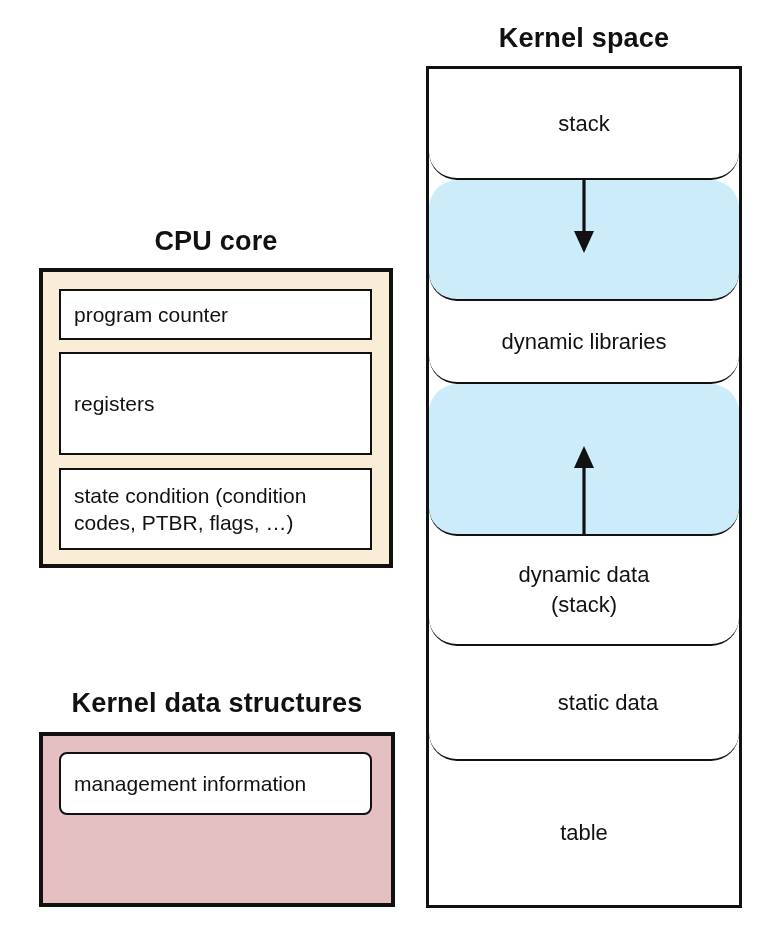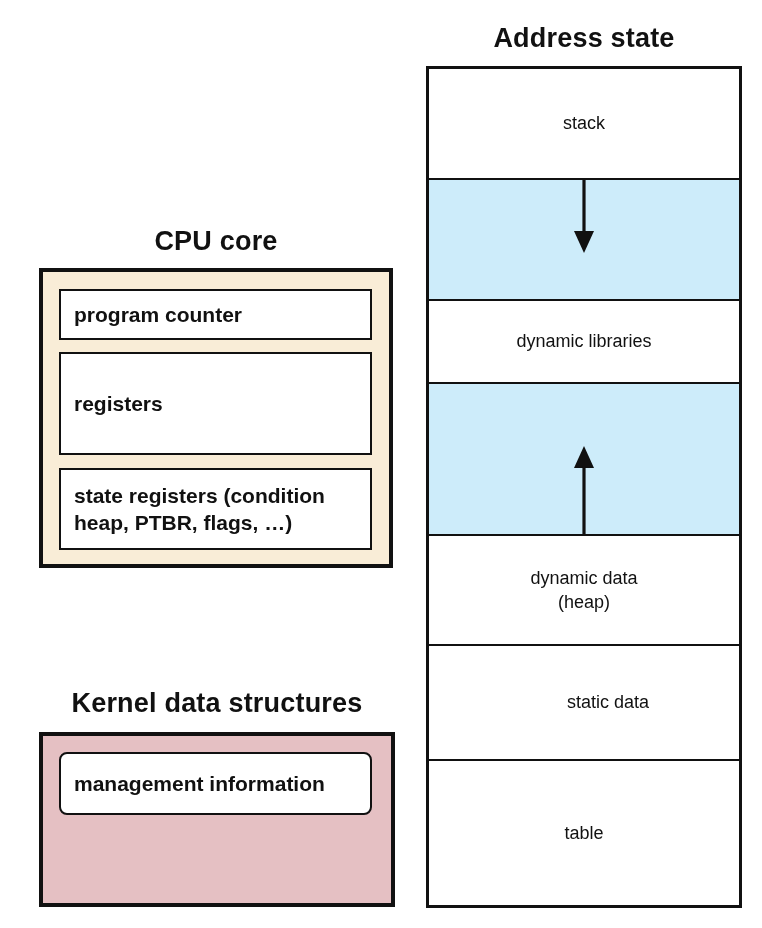--- a/index.html
+++ b/index.html
@@ -41,44 +41,44 @@
     flex-direction: column;
     background: #ffffff;
   }
   .region {
     position: relative;
     box-sizing: border-box;
     border-bottom: 2px solid var(--line, #111);
     display: flex;
     align-items: center;
     justify-content: center;
-    font-size: 18px;
+    font-size: 22px;
     white-space: pre-line;
     text-align: center;
     line-height: 1.35;
+    border-radius: 28px;
   }
   .region:last-child { border-bottom: none; flex: 1; }
   .region.blue { background: var(--blue, #cdecfa); }
   .r-stack  { height: 111px; }
   .r-blue1  { height: 121px; }
   .r-dynlib { height: 83px; }
   .r-blue2  { height: 152px; }
   .r-heap   { height: 110px; }
   .r-static { height: 115px; padding-left: 48px; }
 
   .arrow-svg { position: absolute; left: 50%; transform: translateX(-50%); display: block; }
   .arrow-down { top: 0; }
   .arrow-up   { bottom: 0; }
 
   
   .outer-box {
     position: absolute;
     box-sizing: border-box;
     border: 4px solid var(--line, #111);
-    font-weight: bold;
   }
   .cpu-box {
     left: 39px; top: 268px;
     width: 354px; height: 300px;
     background: var(--cream, #f9edd7);
     padding: 17px 0 0 16px;
   }
   .kernel-box {
     left: 39px; top: 732px;
     width: 356px; height: 175px;
@@ -101,33 +101,33 @@
   .ib-regs  { height: 103px; margin-top: 12px; }
   .ib-state { height: 82px;  margin-top: 13px; }
   .ib-mgmt  { height: 63px; border-radius: 8px;  }
   .ib-fdt   { height: 63px;  margin-top: 16px; }
 </style>
 </head>
 <body>
 
 <div class="canvas">
 
-  <div class="group-title as-title">Address state</div>
+  <div class="group-title as-title">Kernel space</div>
   <div class="group-title cpu-title">CPU core</div>
   <div class="group-title kernel-title">Kernel data structures</div>
 
   <div class="outer-box cpu-box">
     <div class="inner-box ib-pc">
       <span>program counter</span>
     </div>
     <div class="inner-box ib-regs">
       <span>registers</span>
     </div>
     <div class="inner-box ib-state">
-      <span>state registers (condition heap, PTBR, flags, …)</span>
+      <span>state condition (condition codes, PTBR, flags, …)</span>
     </div>
   </div>
 
   <div class="outer-box kernel-box">
     <div class="inner-box ib-mgmt">
       <span>management information</span>
     </div>
   </div>
 
   <div class="as-column">
@@ -149,21 +149,21 @@
 
     <div class="region blue r-blue2">
       <svg class="arrow-svg arrow-up" width="26" height="88" viewBox="0 0 26 88">
         <polygon points="13,0 3,22 23,22" fill="#111111"></polygon>
         <line x1="13" y1="20" x2="13" y2="88" stroke="#111111" stroke-width="3.2"></line>
       </svg>
     </div>
 
     <div class="region r-heap">
       <span>dynamic data
-(heap)</span>
+(stack)</span>
     </div>
 
     <div class="region r-static">
       <span>static data</span>
     </div>
 
     <div class="region r-text">
       <span>table</span>
     </div>
 

